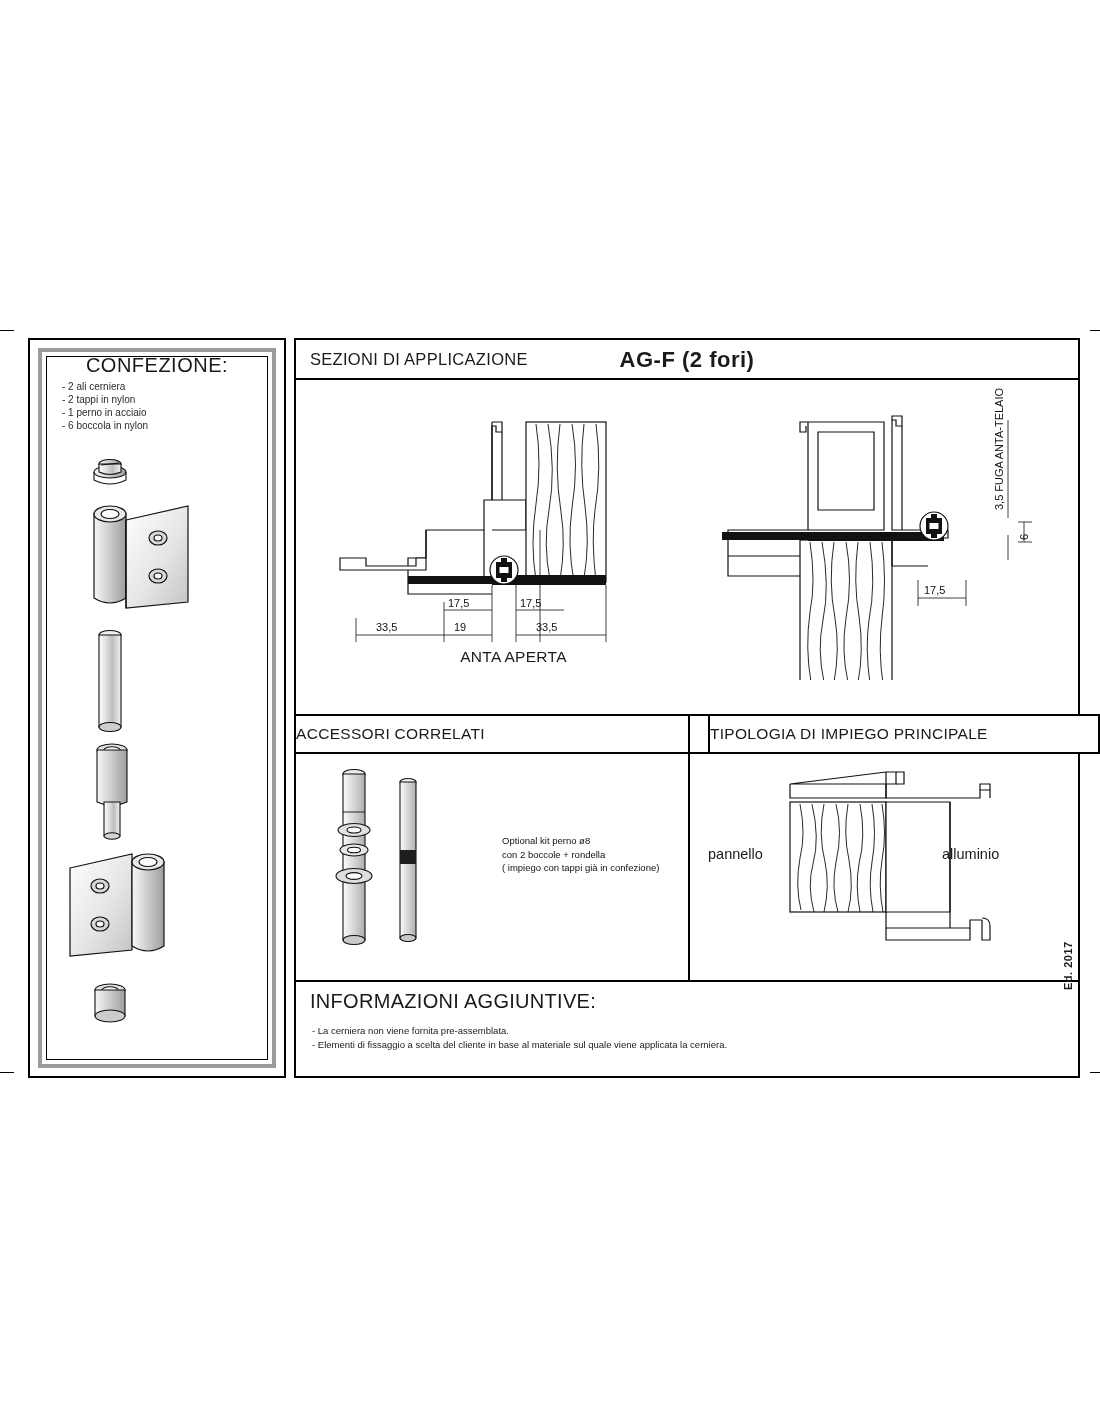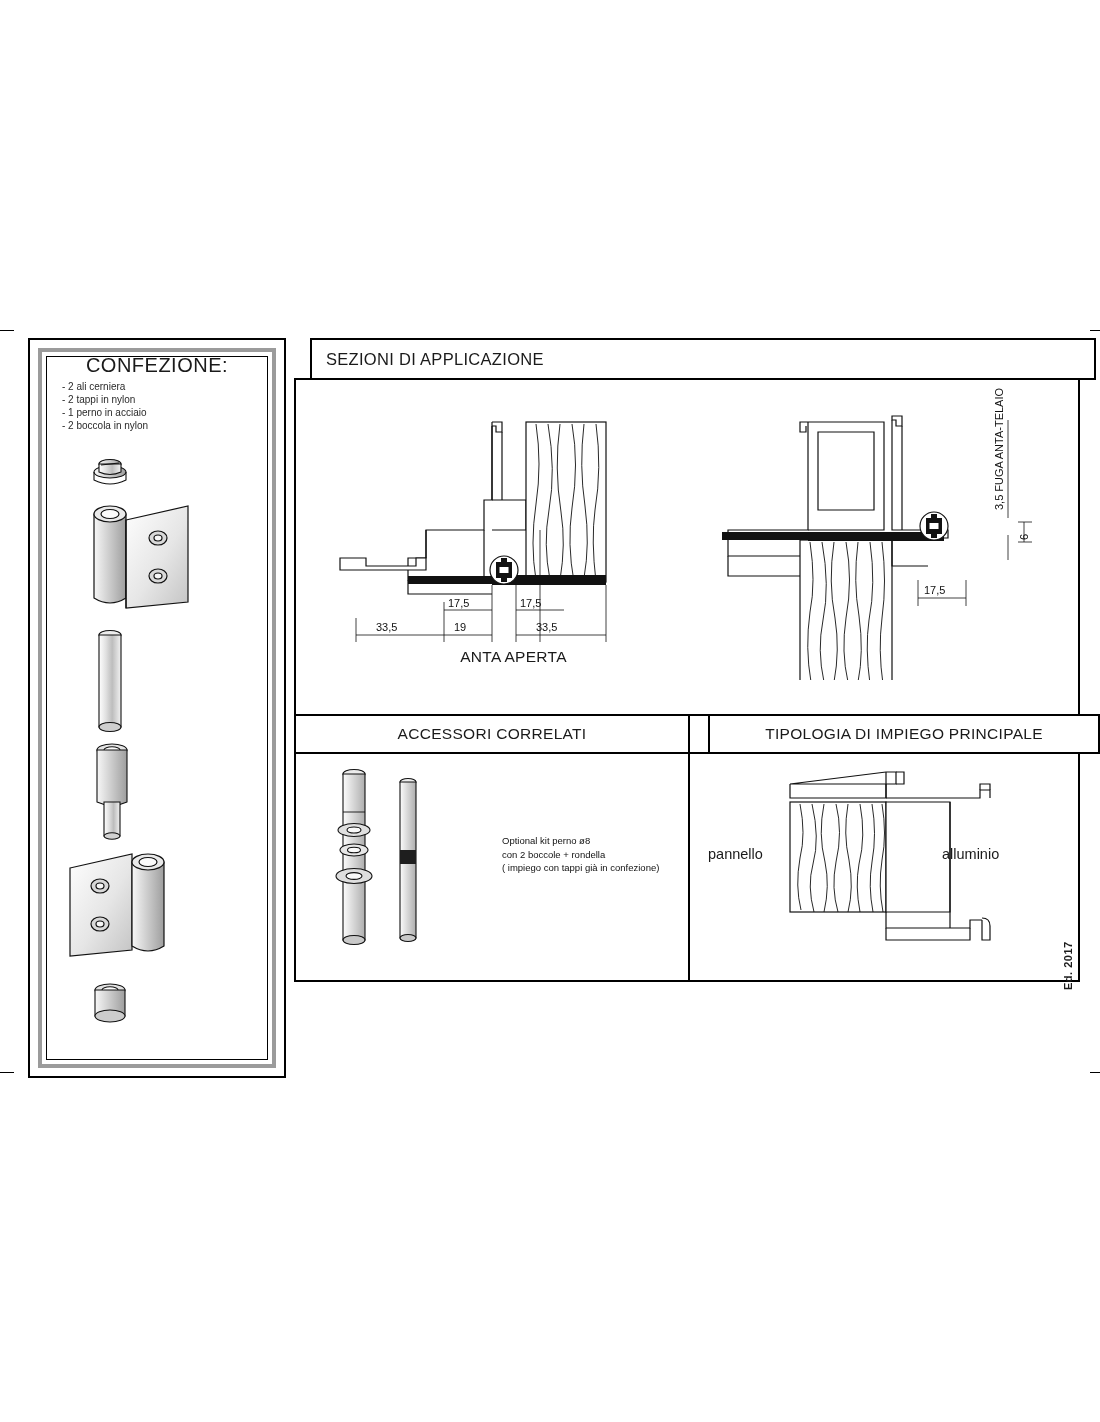--- a/index.html
+++ b/index.html
@@ -96,21 +96,21 @@
 
   .box {
     position: absolute;
     border: 2px solid #000;
     box-sizing: border-box;
     background: #fff;
   }
 
   
   #hdr {
-    left: 16px; top: 0; width: 786px; height: 42px;
+    left: 0; top: 0; width: 786px; height: 42px;
   }
   #hdr-sezioni {
     position: absolute;
     left: 14px; top: 10px;
     font-size: 16.5px;
     letter-spacing: .3px;
   }
   #hdr-model {
     position: absolute;
     left: 0; right: 0; top: 7px;
@@ -135,21 +135,20 @@
   
   #acc-hdr {
     left: 0; top: 376px; width: 396px; height: 40px;
   }
   #tip-hdr {
     left: 394px; top: 376px; width: 392px; height: 40px; margin-left: 20px;
   }
   .mid-hdr-text {
     position: absolute;
     left: 0; right: 0; top: 9px;
-    text-align: center;
     font-size: 15.5px;
     letter-spacing: .3px;
   }
 
   #acc-body {
     left: 0; top: 414px; width: 396px; height: 230px;
   }
   #tip-body {
     left: 394px; top: 414px; width: 392px; height: 230px;
   }
@@ -217,21 +216,21 @@
     <div class="inner-frame">
       <div class="inner-frame2"></div>
     </div>
 
     <div id="conf-title">CONFEZIONE:</div>
 
     <div id="conf-list">
       <div>- 2 ali cerniera</div>
       <div>- 2 tappi in nylon</div>
       <div>- 1 perno in acciaio</div>
-      <div>- 2 boccola in nylon</div>
+      <div>- 6 boccola in nylon</div>
     </div>
 
     <div id="conf-art">
       <svg width="222" height="600" viewBox="0 0 222 600">
         <defs>
           <linearGradient id="metal" x1="0" y1="0" x2="1" y2="0">
             <stop offset="0%" stop-color="#ffffff"></stop>
             <stop offset="30%" stop-color="#e2e2e2"></stop>
             <stop offset="60%" stop-color="#bdbdbd"></stop>
             <stop offset="100%" stop-color="#f2f2f2"></stop>
@@ -302,20 +301,21 @@
           <ellipse cx="62" cy="566" rx="15" ry="6" fill="#cccccc"></ellipse>
         </g>
       </svg>
     </div>
   </div>
 
   <div id="right">
 
     <div class="box" id="hdr">
       <div id="hdr-sezioni">SEZIONI DI APPLICAZIONE</div>
+      <div id="hdr-model">AG-F  (2 fori)</div>
     </div>
 
     <div class="box" id="sezioni">
 
       <div style="position:absolute;left:0;top:0;width:392px;height:300px;">
         <svg width="392" height="300" viewBox="0 0 392 300">
           <g stroke="#111" stroke-width="1.2" fill="none">
 
             <path d="M196 42 L196 120 L188 120 L188 150 L130 150 L130 178 L112 178 L112 200 L196 200"></path>
             <path d="M196 42 L206 42 L206 52 L200 52 L200 46 L196 46"></path>
@@ -499,17 +499,24 @@
             <path d="M292 166 L292 186 L300 186 L300 172 Q300 164 292 164"></path>
             <path d="M196 174 L196 186 L270 186"></path>
             <path d="M270 186 L280 186 L280 174"></path>
           </g>
         </svg>
       </div>
       <div class="tip-label" style="left:18px;top:92px;">pannello</div>
       <div class="tip-label" style="left:252px;top:92px;">alluminio</div>
     </div>
 
+    <div class="box" id="info">
+      <div id="info-title">INFORMAZIONI AGGIUNTIVE:</div>
+      <div id="info-lines">
+        <div>- La cerniera non viene fornita pre-assemblata.</div>
+        <div>- Elementi di fissaggio a scelta del cliente in base al materiale sul quale viene applicata la cerniera.</div>
+      </div>
+    </div>
 
   </div>
 </div>
 
 <div id="ed-code">Ed. 2017</div>
 
 </body></html>

